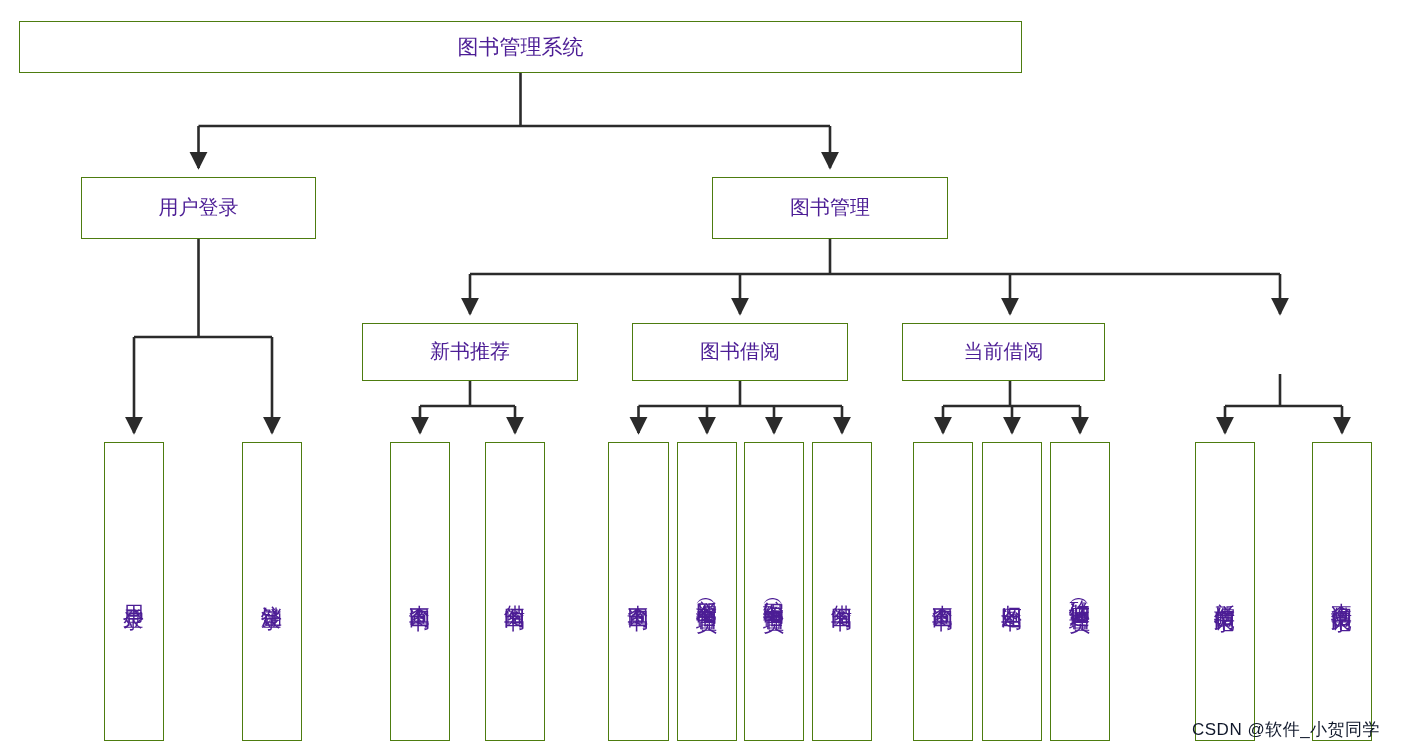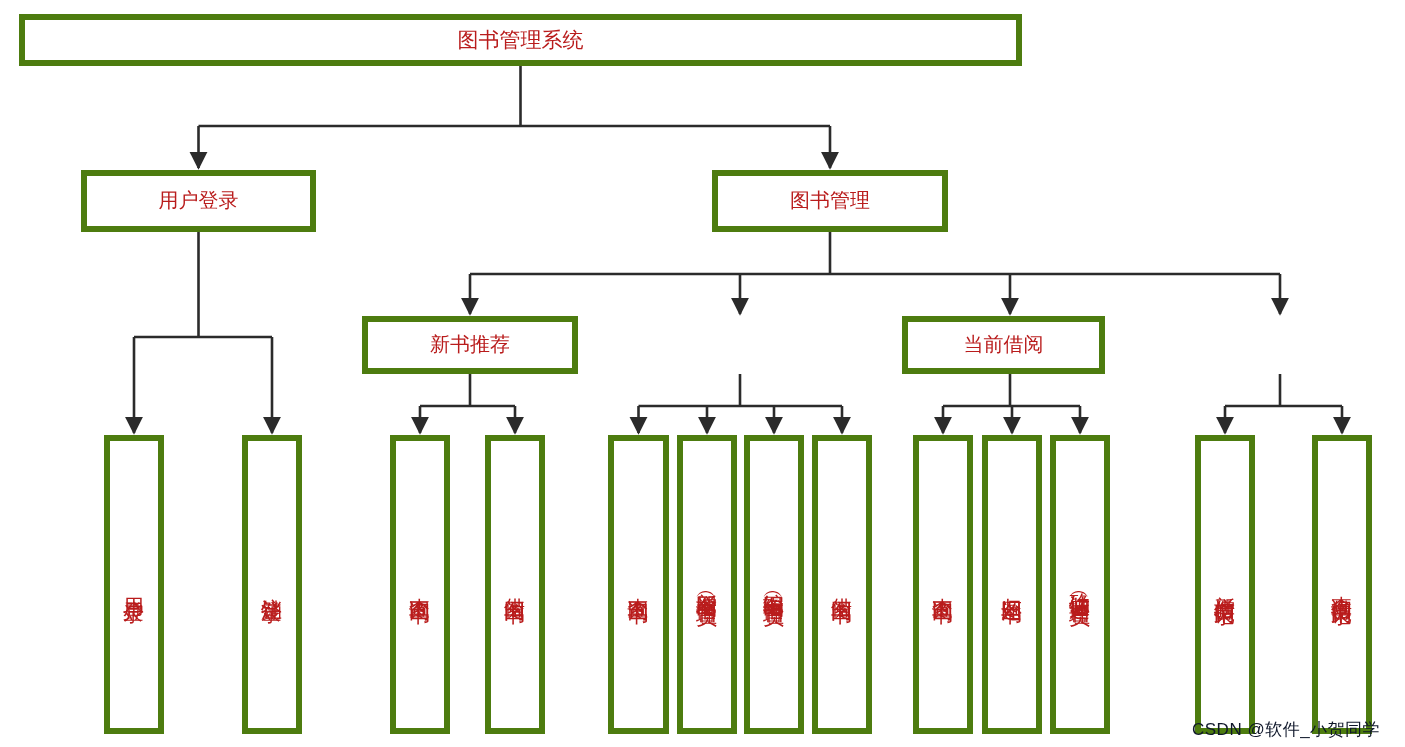--- a/index.html
+++ b/index.html
@@ -22,25 +22,26 @@
     left: 0;
     top: 0;
     width: 1405px;
     height: 747px;
     pointer-events: none;
   }
   .node {
     position: absolute;
     box-sizing: border-box;
     background: #ffffff;
-    border: 6px solid #4d7c0f;
+    border: 1px solid #4d7c0f;
     display: flex;
     align-items: center;
     justify-content: center;
-    color: #b91c1c;
+    color: #4c1d95;
+    margin-top: 7px;
   }
   .node .label {
     display: block;
     text-align: center;
     line-height: 1.18;
     white-space: nowrap;
   }
   .node.root .label { font-size: 21px; }
   .node.lvl2 .label { font-size: 20px; }
   .node.lvl3 .label { font-size: 20px; }
@@ -118,20 +119,23 @@
   <div class="node lvl2" style="left: 81px; top: 170px; width: 235px; height: 62px;">
     <span class="label">用户登录</span>
   </div>
   <div class="node lvl3" style="left: 362px; top: 316px; width: 216px; height: 58px;">
     <span class="label">新书推荐</span>
   </div>
 
   <div class="node lvl2" style="left: 712px; top: 170px; width: 236px; height: 62px;">
     <span class="label">图书管理</span>
   </div>
+  <div class="node lvl3" style="left: 632px; top: 316px; width: 216px; height: 58px;">
+    <span class="label">图书借阅</span>
+  </div>
   <div class="node lvl3" style="left: 902px; top: 316px; width: 203px; height: 58px;">
     <span class="label">当前借阅</span>
   </div>
 
   <div class="node leaf" style="left: 104px; top: 435px; width: 60px; height: 299px;">
     <span class="label">用户登录</span>
   </div>
   <div class="node leaf" style="left: 242px; top: 435px; width: 60px; height: 299px;">
     <span class="label">注销登录</span>
   </div>

